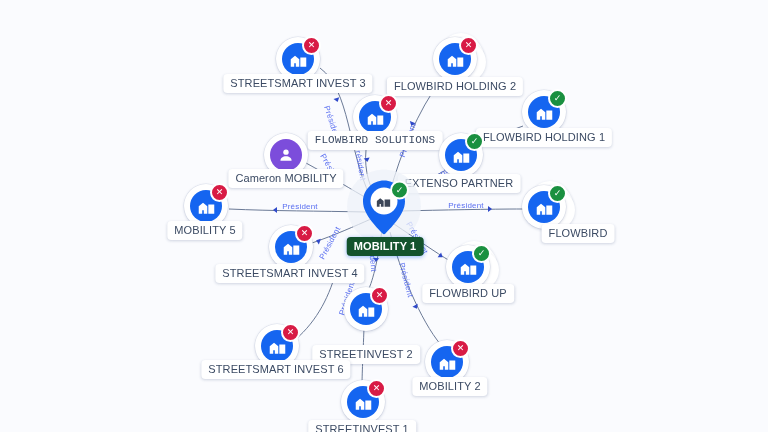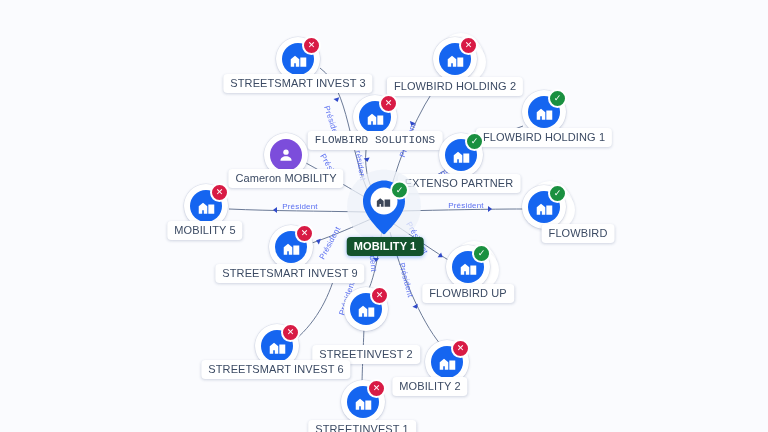--- a/index.html
+++ b/index.html
@@ -256,21 +256,21 @@
         <span class="ring"></span>
         <span class="disc">
           <svg width="19" height="19" viewBox="0 0 24 24" aria-hidden="true">
             <path fill="#ffffff" d="M2.2 21V11.6L7.6 7.2l5.4 4.4V21H8.6v-4.3H6.6V21z"></path>
             <path fill="#ffffff" d="M14.3 21V9.6h7.5V21zm1.9-8.6h1.7v1.7h-1.7zm3 0h1.7v1.7h-1.7zm-3 3.1h1.7v1.7h-1.7zm3 0h1.7v1.7h-1.7z"></path>
             <circle fill="#ffffff" cx="6.6" cy="11.9" r="1.15"></circle>
           </svg>
         </span>
         <span class="badge">✕</span>
       </div>
-      <div class="caption" style="left: 290px; top: 264px;">STREETSMART INVEST 9</div>
+      <div class="caption" style="left: 290px; top: 264px;">STREETSMART INVEST 4</div>
       <div class="node" style="left: 468px; top: 267px;">
         <span class="stack">
           <i></i>
           <i></i>
           <i></i>
         </span>
         <span class="ring"></span>
         <span class="disc">
           <svg width="19" height="19" viewBox="0 0 24 24" aria-hidden="true">
             <path fill="#ffffff" d="M2.2 21V11.6L7.6 7.2l5.4 4.4V21H8.6v-4.3H6.6V21z"></path>
@@ -309,21 +309,21 @@
         <span class="ring"></span>
         <span class="disc">
           <svg width="19" height="19" viewBox="0 0 24 24" aria-hidden="true">
             <path fill="#ffffff" d="M2.2 21V11.6L7.6 7.2l5.4 4.4V21H8.6v-4.3H6.6V21z"></path>
             <path fill="#ffffff" d="M14.3 21V9.6h7.5V21zm1.9-8.6h1.7v1.7h-1.7zm3 0h1.7v1.7h-1.7zm-3 3.1h1.7v1.7h-1.7zm3 0h1.7v1.7h-1.7z"></path>
             <circle fill="#ffffff" cx="6.6" cy="11.9" r="1.15"></circle>
           </svg>
         </span>
         <span class="badge">✕</span>
       </div>
-      <div class="caption" style="left: 430px; top: 377px;">MOBILITY 2</div>
+      <div class="caption" style="left: 450px; top: 377px;">MOBILITY 2</div>
       <div class="node" style="left: 363px; top: 402px;">
         <span class="ring"></span>
         <span class="disc">
           <svg width="19" height="19" viewBox="0 0 24 24" aria-hidden="true">
             <path fill="#ffffff" d="M2.2 21V11.6L7.6 7.2l5.4 4.4V21H8.6v-4.3H6.6V21z"></path>
             <path fill="#ffffff" d="M14.3 21V9.6h7.5V21zm1.9-8.6h1.7v1.7h-1.7zm3 0h1.7v1.7h-1.7zm-3 3.1h1.7v1.7h-1.7zm3 0h1.7v1.7h-1.7z"></path>
             <circle fill="#ffffff" cx="6.6" cy="11.9" r="1.15"></circle>
           </svg>
         </span>
         <span class="badge">✕</span>

